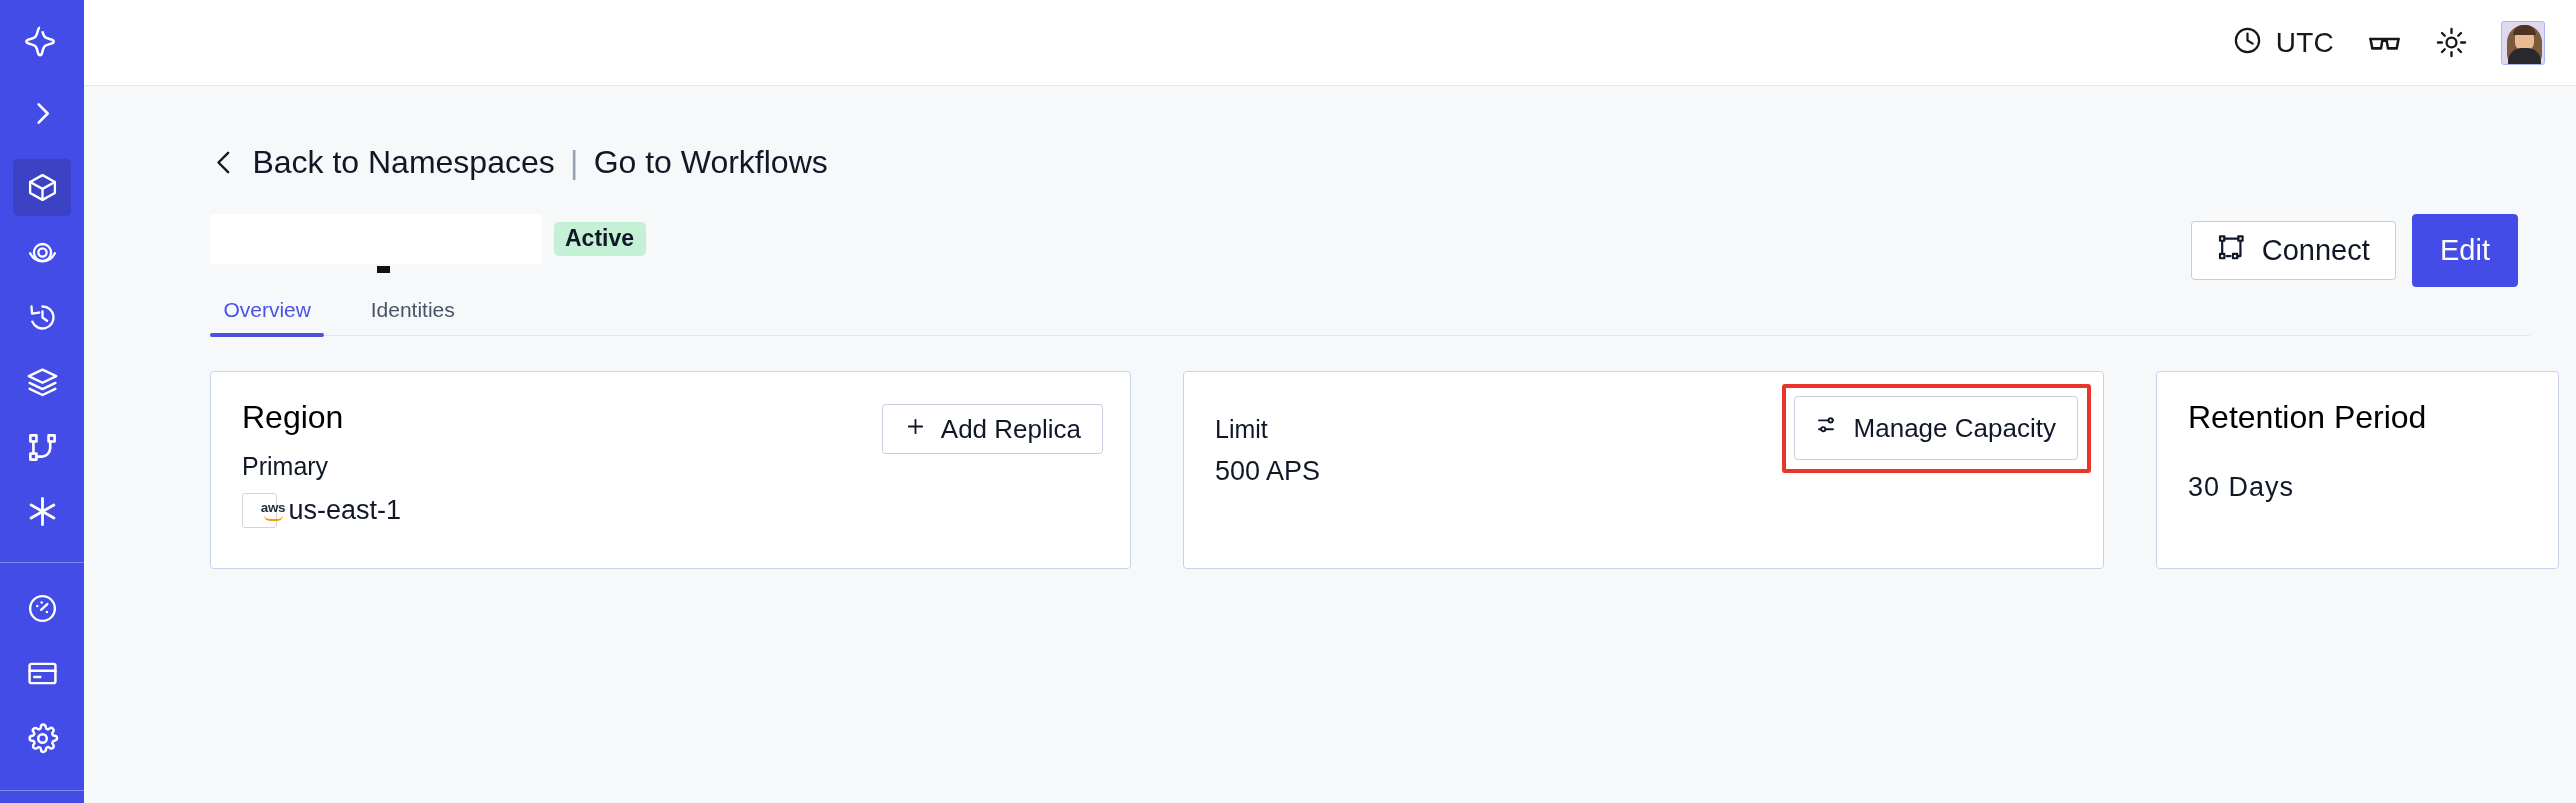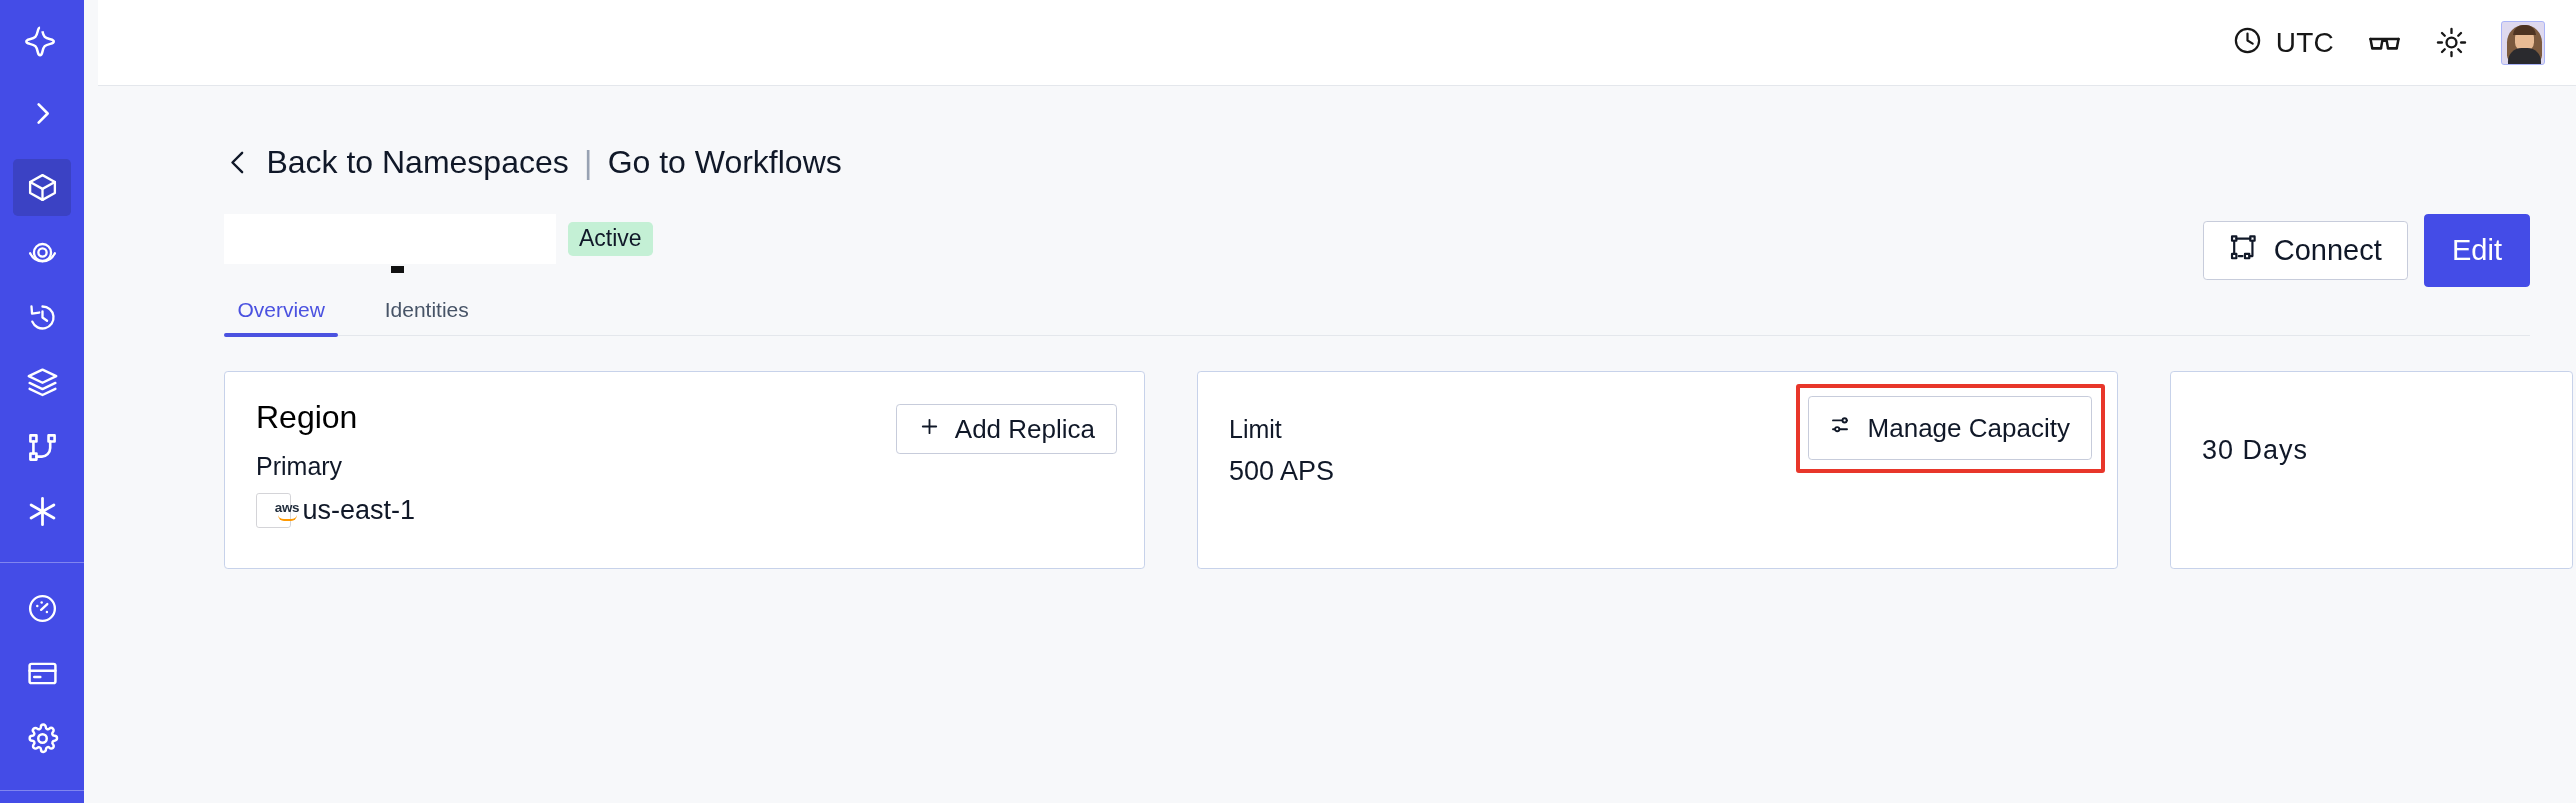--- a/index.html
+++ b/index.html
@@ -3,21 +3,21 @@
 <meta charset="utf-8">
 <title>Namespace Overview</title>
 <style>
   * { box-sizing: border-box; margin: 0; padding: 0; }
   html, body {
     width: 2576px; height: 804px;
     overflow: hidden;
     font-family: "Liberation Sans", sans-serif;
     background: #f7f8fa;
   }
-  .app { display: flex; width: 2576px; height: 804px; gap: 14px; }
+  .app { display: flex; width: 2576px; height: 804px; }
 
   
   .sidebar {
     width: 84px; flex: 0 0 84px;
     background: #444ce7;
     display: flex; flex-direction: column; align-items: center;
     padding-top: 13.4px;
     position: relative;
   }
   .side-btn {
@@ -95,23 +95,24 @@
     content: ""; position: absolute;
     left: 167px; top: 52px;
     width: 13.4px; height: 6.7px; background: #111;
   }
   .badge-active {
     margin-left: 11.5px;
     background: #c4f0d5; color: #101828;
     font-size: 23px; padding: 4.8px 11.5px 6.7px;
     border-radius: 4.8px;
     line-height: 1;
+    font-weight: bold;
   }
   .header-actions {
-    position: absolute; right: 0; top: 0;
+    position: absolute; right: 12px; top: 0;
     display: flex; align-items: center; gap: 16.3px;
   }
   .btn {
     display: flex; align-items: center; justify-content: center;
     gap: 15.3px;
     cursor: pointer;
     font-size: 29px;
     border-radius: 3.8px;
   }
   .btn-connect {
@@ -466,20 +467,23 @@
               </span>
               <span>Manage Capacity</span>
             </div>
           </div>
 
           <div class="card-sub">Limit</div>
           <div class="card-val">500 APS</div>
         </section>
 
         <section class="card card-retention">
+          <div class="card-head">
+            <span class="card-title">Retention Period</span>
+          </div>
           <div class="retention-val">30 Days</div>
         </section>
 
       </div>
     </div>
   </div>
 </div>
 
 
 </body></html>

